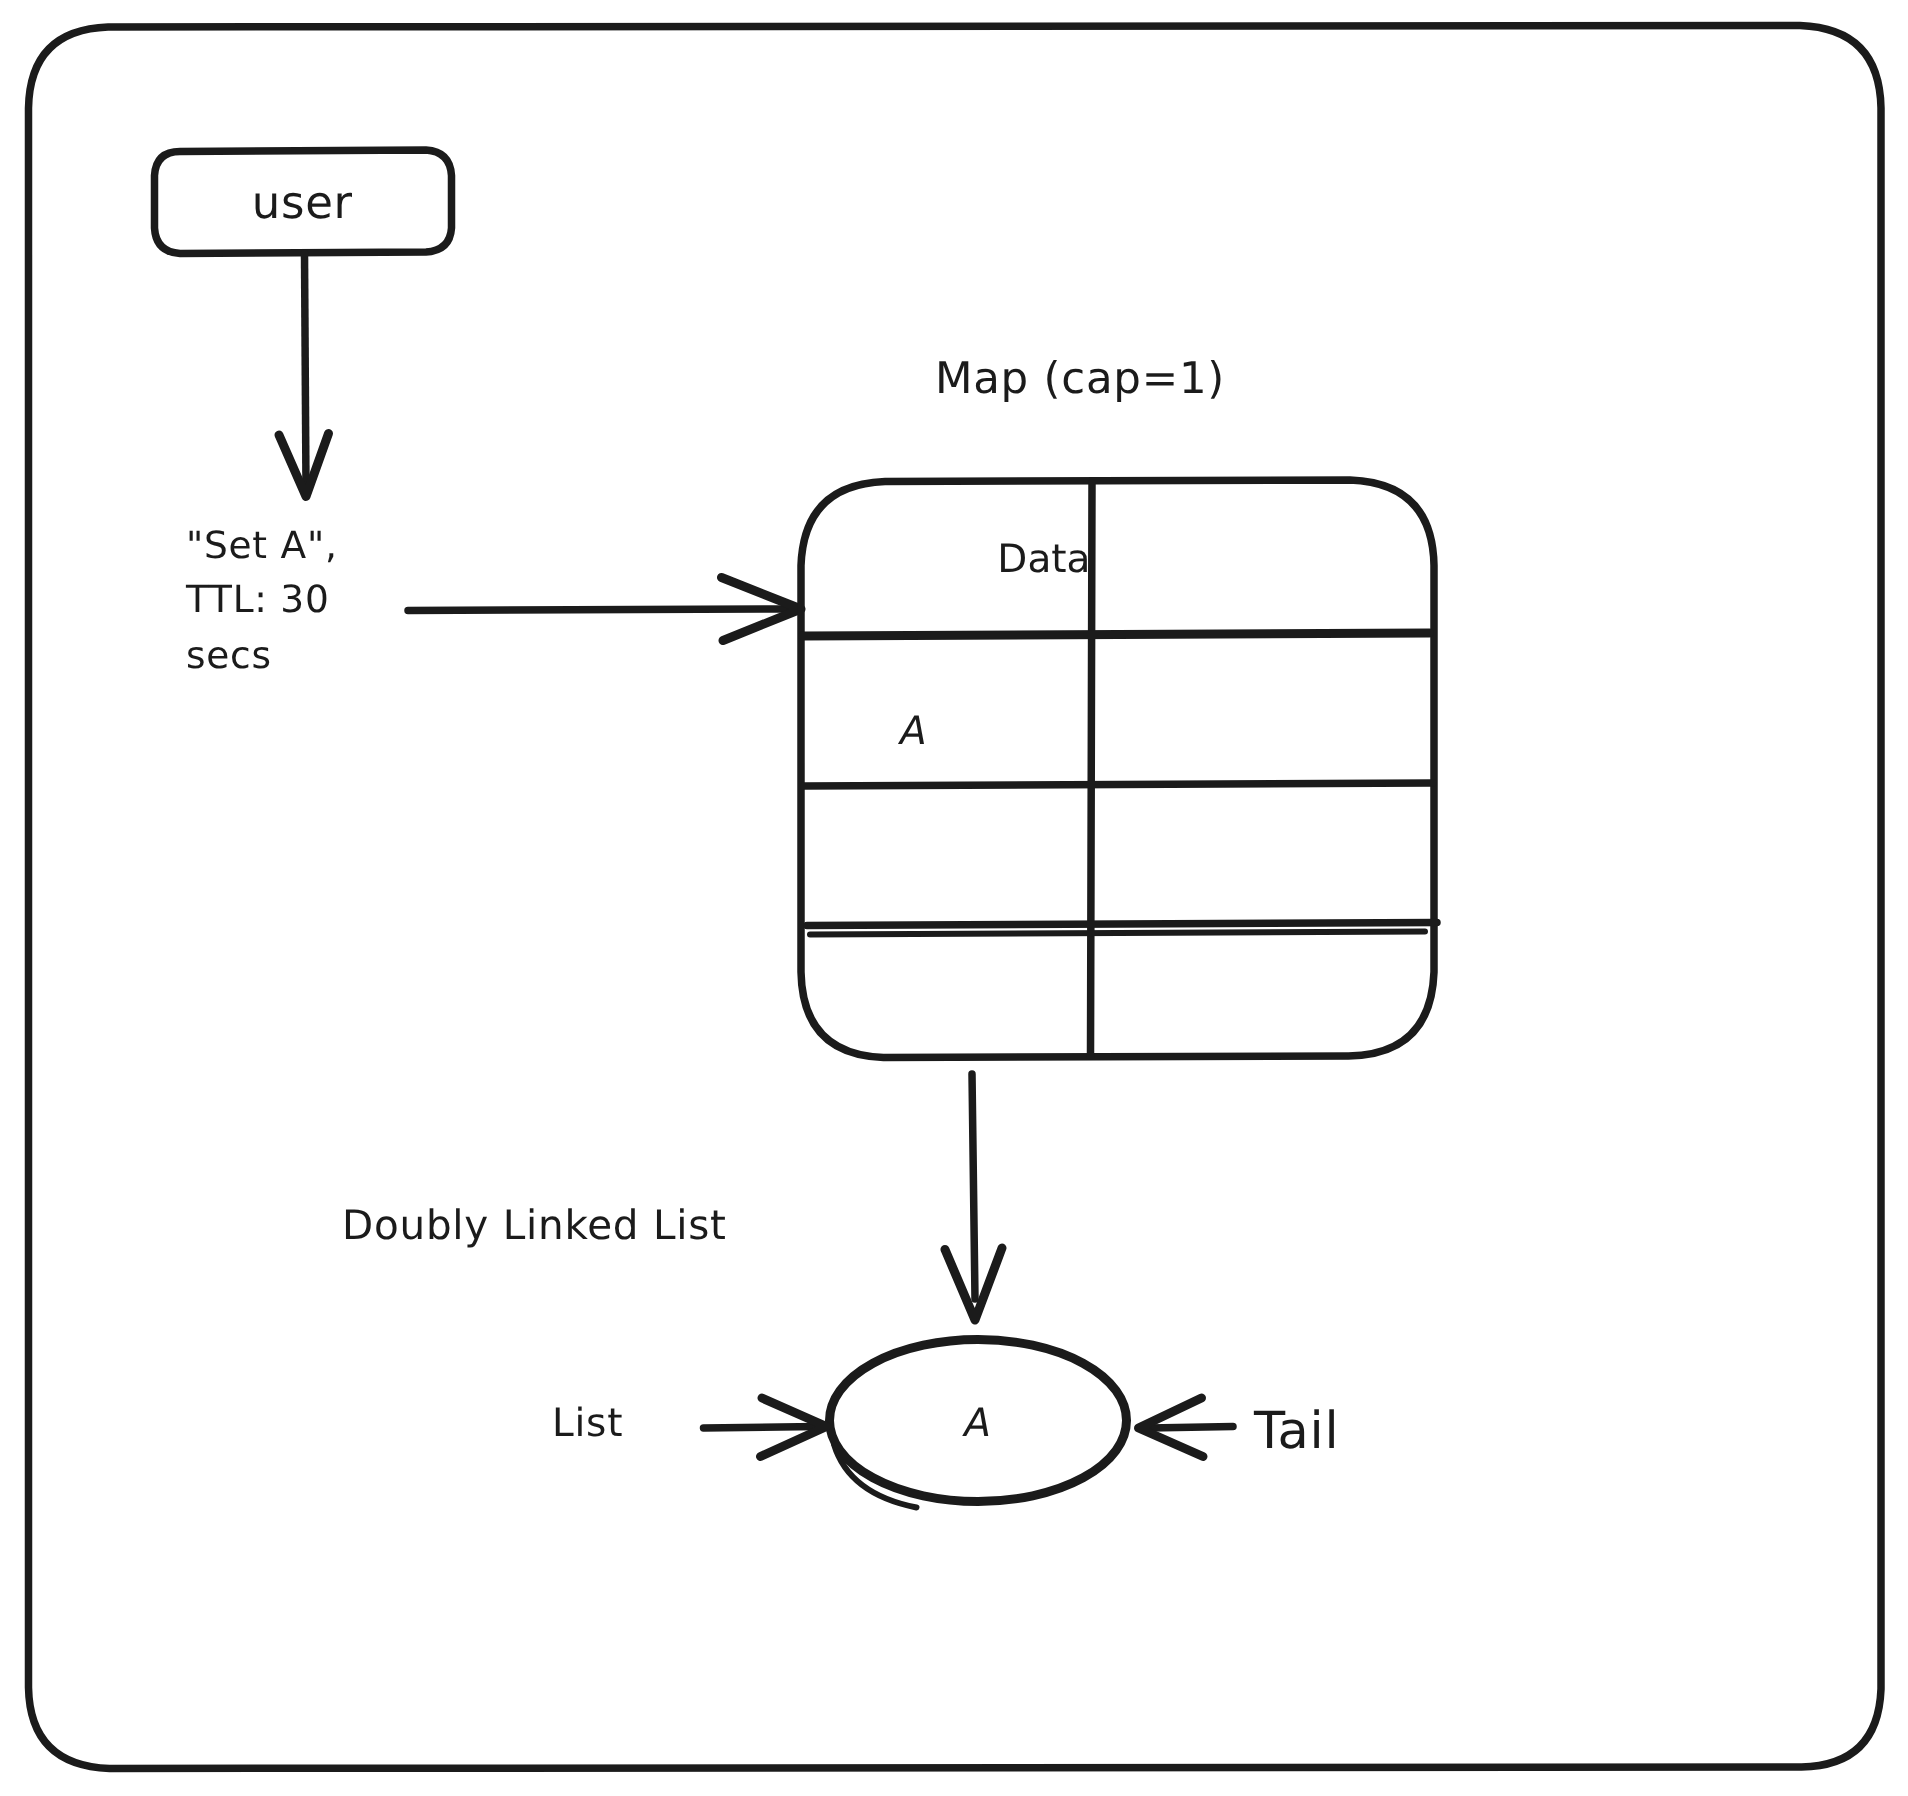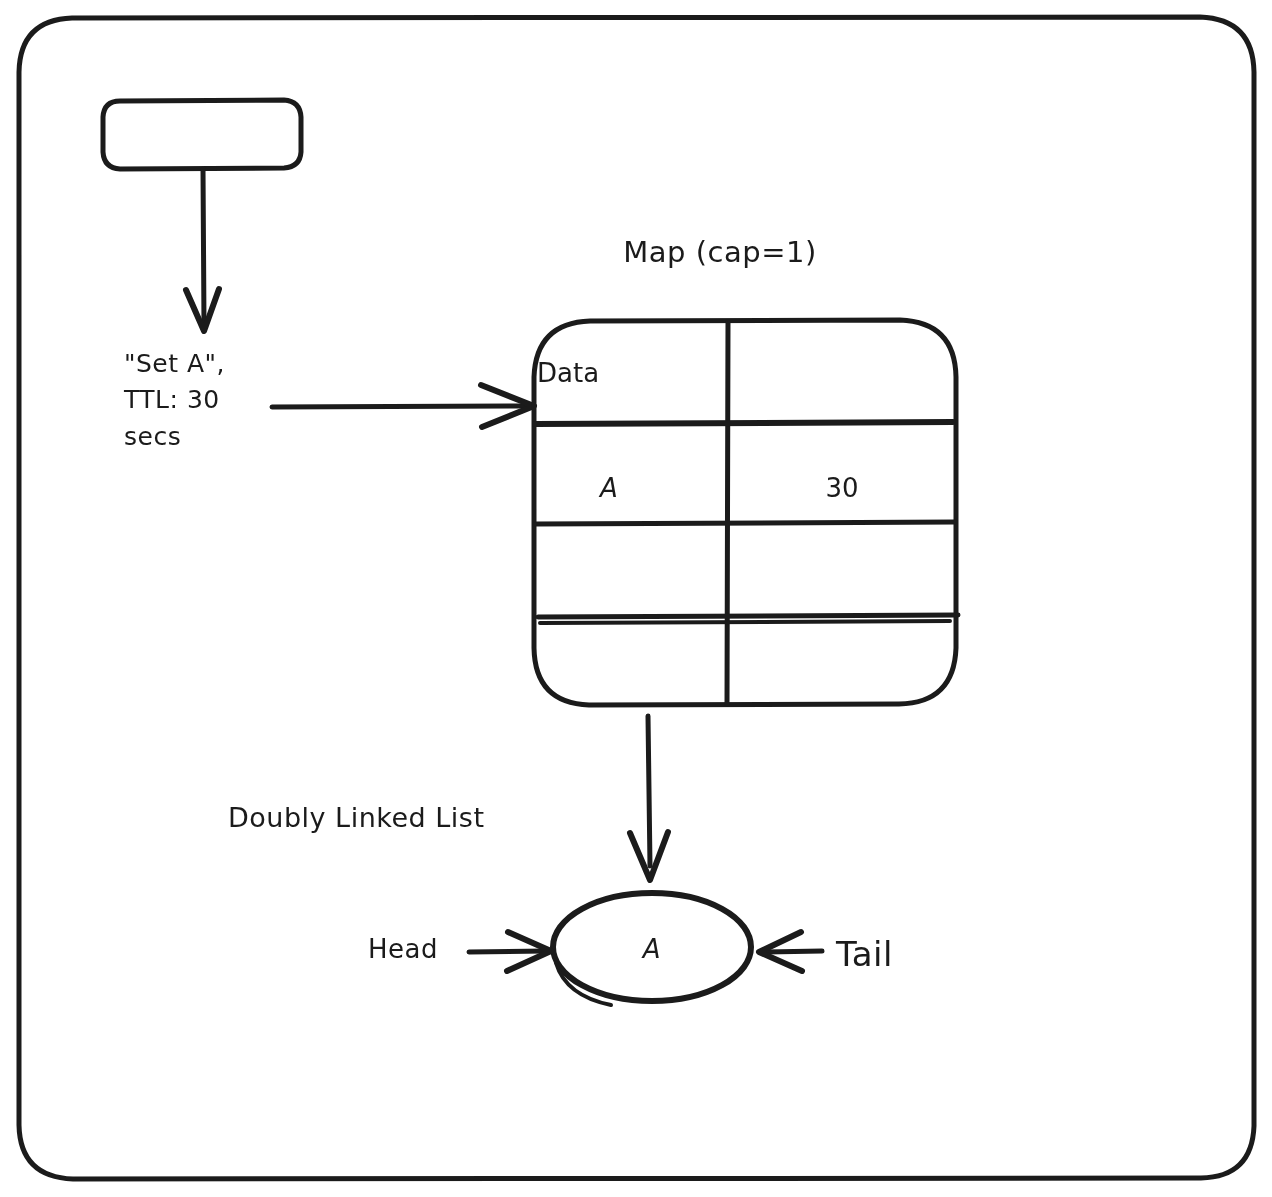--- a/index.html
+++ b/index.html
@@ -49,21 +49,21 @@
     left: 560px;
     top: 233px;
     width: 320px;
     text-align: center;
     font-size: 29px;
   }
   .th {
     position: absolute;
     color: #1b1b1b;
     font-size: 26px;
-    text-align: left;
+    text-align: right;
     font-family: "DejaVu Sans", sans-serif;
   }
   .th-data  { left: 537px; top: 358px; width: 190px; }
   .th-exp   { left: 729px; top: 358px; width: 226px; }
   .cell {
     position: absolute;
     color: #1b1b1b;
     font-size: 26px;
     font-style: italic;
     font-family: "DejaVu Sans", sans-serif;
@@ -132,33 +132,33 @@
 
       <path stroke-width="5" d="M 469 952 L 545 951"></path>
       <path stroke-width="6" d="M 508 932 L 551 951 L 507 971"></path>
 
       <path stroke-width="5" d="M 822 951 L 766 952"></path>
       <path stroke-width="6" d="M 801 932 L 759 952 L 802 971"></path>
 
     </g>
   </svg>
 
+  <div class="lbl user-label">user</div>
 
   <div class="lbl req-label"><span>"Set A",</span>
 <span>TTL: 30</span>
 <span>secs</span></div>
 
   <div class="lbl map-title">Map (cap=1)</div>
 
   <div class="th th-data">Data</div>
 
   <div class="cell cell-a">A</div>
-  <div class="cell cell-30">30</div>
 
   <div class="lbl dll-label">Doubly Linked List</div>
 
-  <div class="lbl head-label">Head</div>
+  <div class="lbl head-label">List</div>
 
   <div class="lbl tail-label">Tail</div>
 
   <div class="lbl node-label">A</div>
 
 </div>
 
 </body></html>

